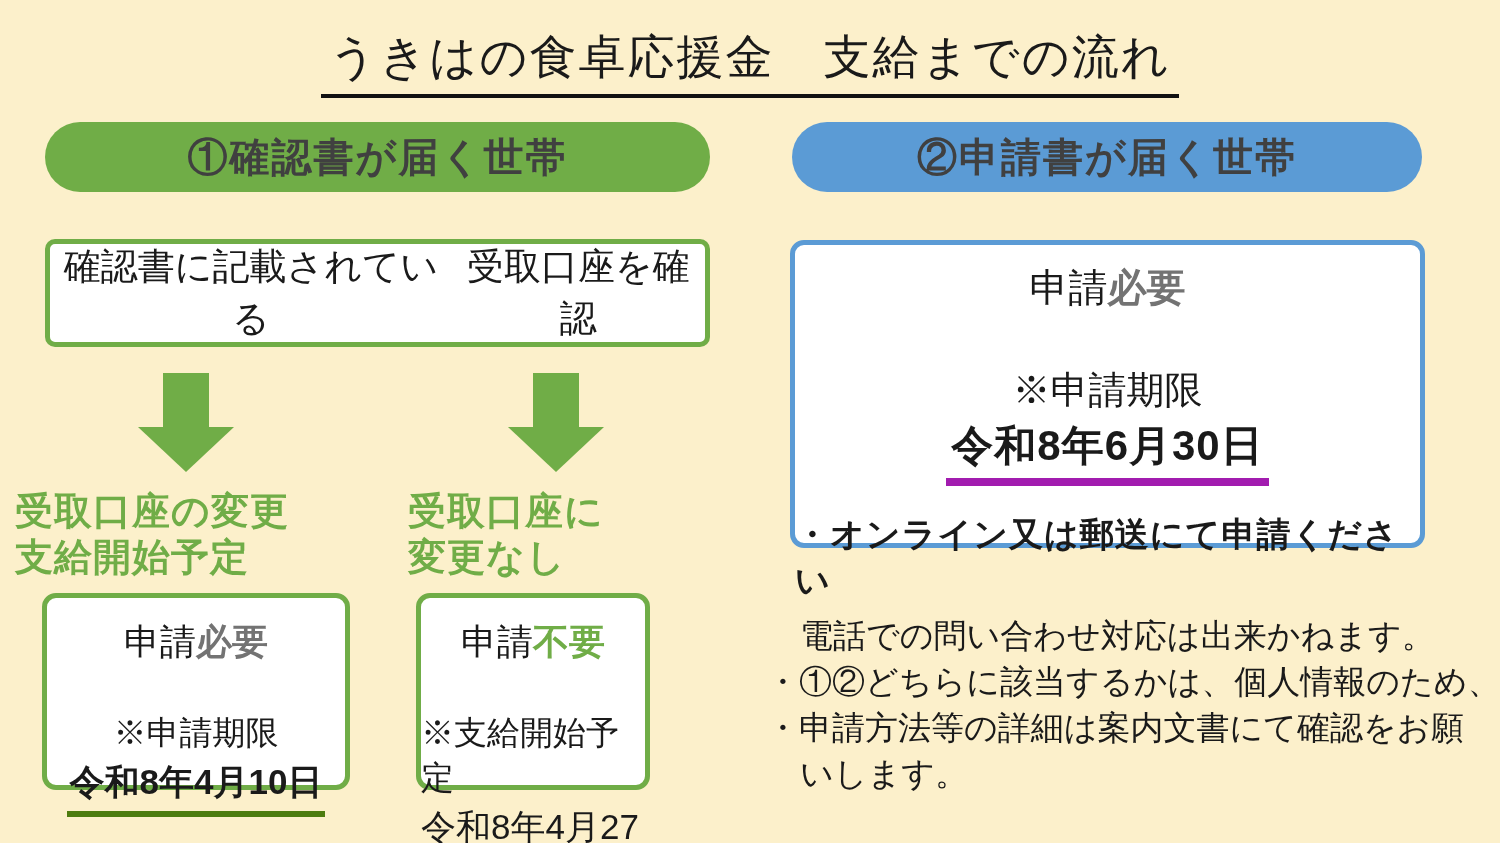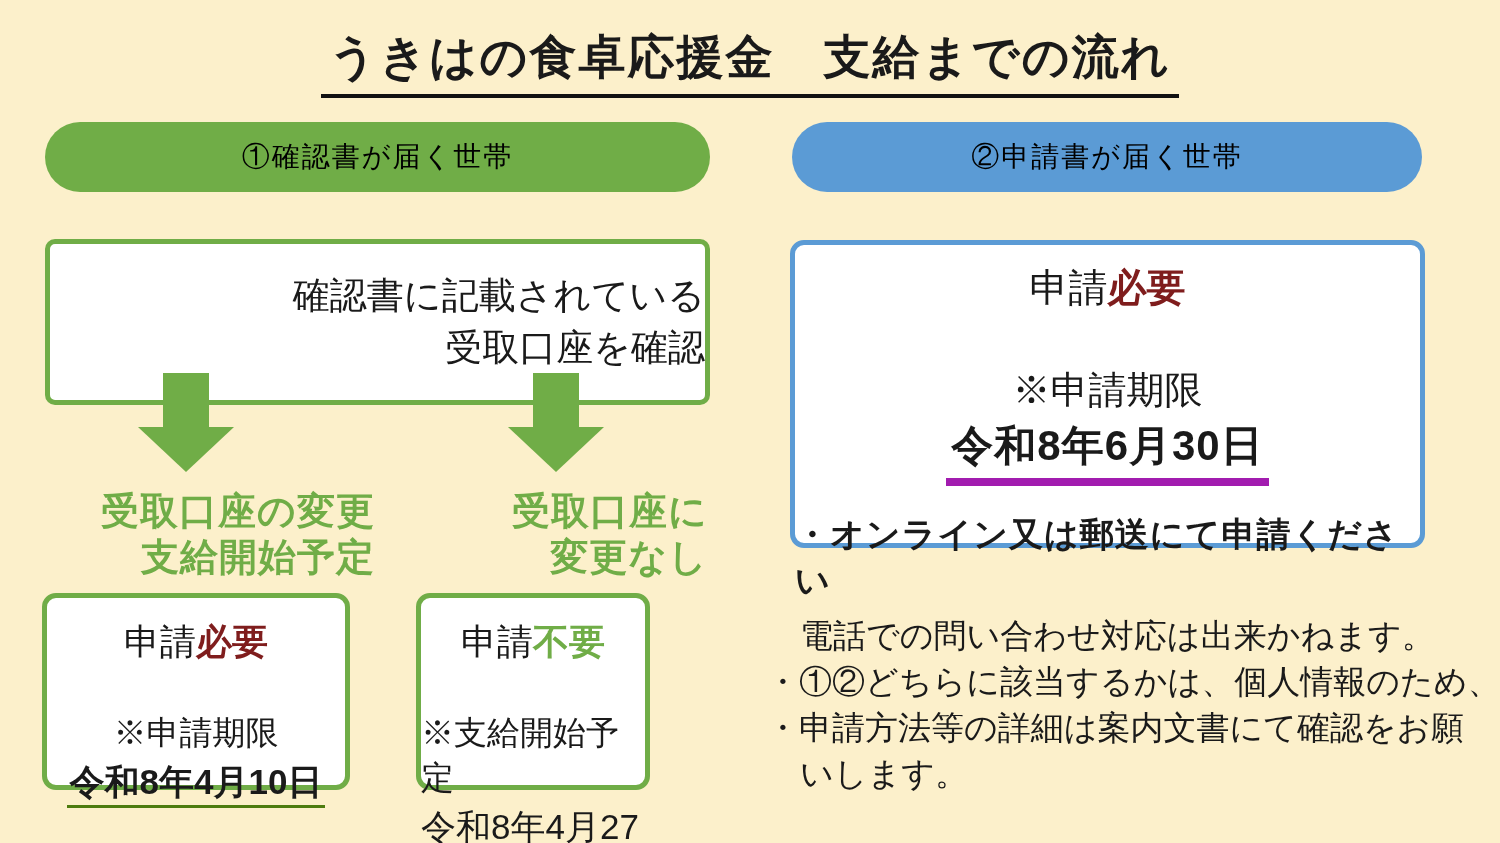--- a/index.html
+++ b/index.html
@@ -6,68 +6,68 @@
   html,body { background:#e8e8e8; }
   #canvas {
     position:relative; width:1500px; height:843px;
     background:#FCF0CB; overflow:hidden;
     font-family:"Liberation Sans", sans-serif; color:#1a1a1a;
   }
 
   
   .title-wrap { position:absolute; top:26px; left:0; width:100%; text-align:center; }
   .title {
-    display:inline-block; font-size:47px; font-weight:700; letter-spacing:2px;
+    display:inline-block; font-size:47px; font-weight:400; letter-spacing:2px;
     border-bottom:4px solid #111; padding:0 8px 5px;
   }
 
   
   .pill {
     position:absolute; height:70px; border-radius:35px;
     display:flex; align-items:center; justify-content:center;
-    color:#000000; font-size:28px; font-weight:400; letter-spacing:2px;
+    color:#404040; font-size:40px; font-weight:700; letter-spacing:2px;
   }
   #pill-left  { left:45px;  top:122px; width:665px; background:#70AD47; }
   #pill-right { left:792px; top:122px; width:630px; background:#5B9BD5; }
 
   
   #check-box {
-    position:absolute; left:45px; top:239px; width:665px; height:166px;
+    position:absolute; left:45px; top:239px; width:665px; height:108px;
     background:#fff; border:5px solid #70AD47; border-radius:10px;
-    display:flex; flex-direction:column; align-items:flex-end; justify-content:center;
+    display:flex; flex-direction:row; align-items:center; justify-content:center;
     font-size:37px; line-height:1.40; text-align:center; font-weight:400;
   }
 
   
   .arrow { position:absolute; top:373px; width:96px; height:99px; }
   #arrow-1 { left:138px; }
   #arrow-2 { left:508px; }
 
   
   .branch-label {
-    position:absolute; top:489px; text-align:right;
+    position:absolute; top:489px; text-align:left;
     color:#70AD47; font-weight:700; font-size:38px; line-height:1.20; letter-spacing:1px;
   }
   #branch-label-1 { left:15px;  width:360px; }
   #branch-label-2 { left:408px; width:300px; }
 
   
   .result-box {
     position:absolute; top:593px; height:197px;
     background:#fff; border:5px solid #70AD47; border-radius:14px;
     display:flex; flex-direction:column; align-items:center; padding-top:20px;
   }
   #result-box-1 { left:42px;  width:308px; }
   #result-box-2 { left:416px; width:234px; }
   .result-head { font-size:36px; font-weight:400; }
-  .status-red   { color:#7f1d1d; font-weight:700; }
+  .status-red   { color:#737373; font-weight:700; }
   .status-green { color:#70AD47; font-weight:700; }
   .result-note { margin-top:44px; font-size:33px; font-weight:400; }
   .result-date { margin-top:3px; font-size:35px; font-weight:400; }
-  .date-strong { font-weight:700; border-bottom:3px solid #4d7c0f; padding:0 3px 4px; }
+  .date-strong { font-weight:700; border-bottom:6px solid #4d7c0f; padding:0 3px 10px; }
 
   
   #right-box {
     position:absolute; left:790px; top:240px; width:635px; height:308px;
     background:#fff; border:5px solid #5B9BD5; border-radius:14px;
     display:flex; flex-direction:column; align-items:center; padding-top:16px;
   }
   .right-head { font-size:39px; font-weight:400; }
   .right-note { margin-top:50px; font-size:38px; font-weight:400; }
   .right-date { margin-top:2px; font-size:42px; font-weight:700;

